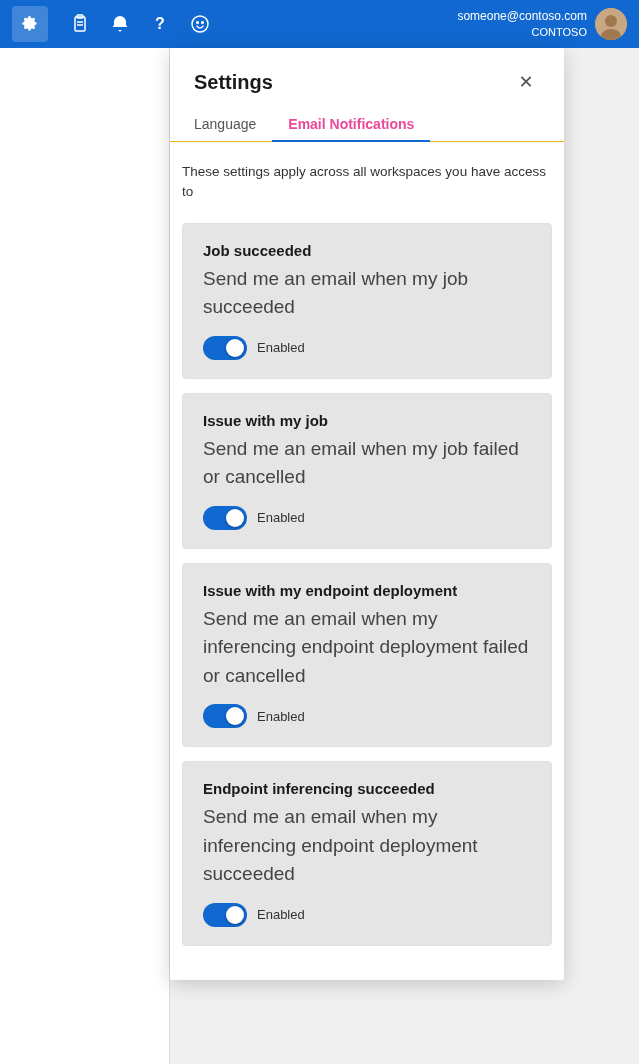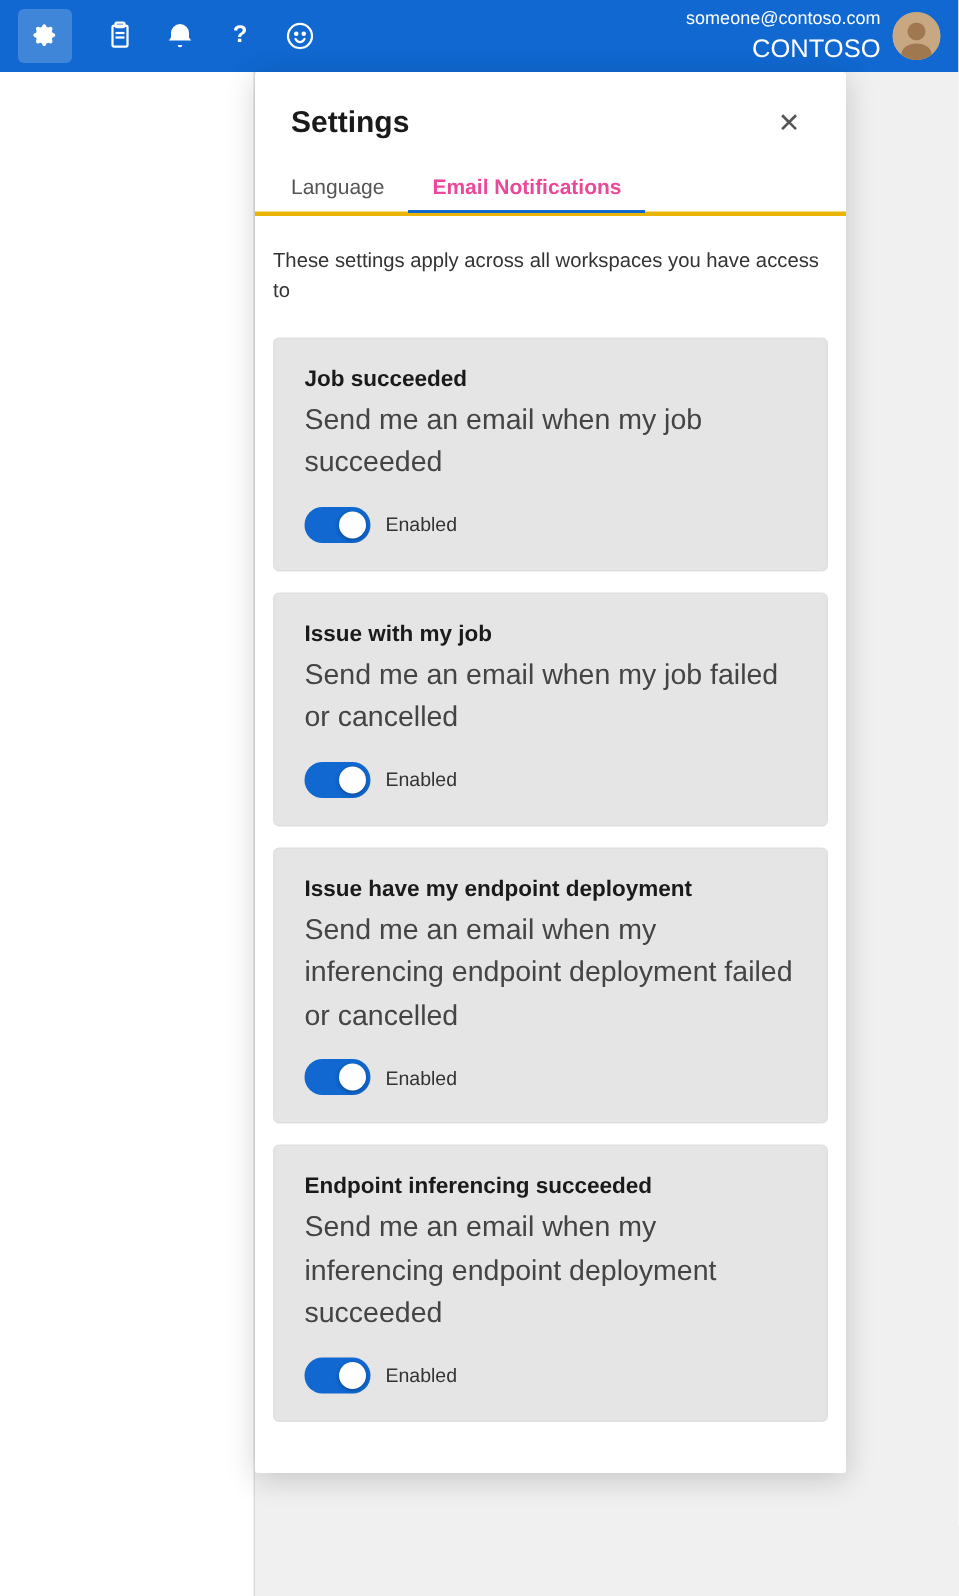--- a/index.html
+++ b/index.html
@@ -51,31 +51,30 @@
       align-items: center;
       justify-content: center;
       color: white;
       font-size: 18px;
       cursor: pointer;
       border-radius: 4px;
     }
     .topbar-right {
       margin-left: auto;
       display: flex;
-      align-items: center;
       gap: 8px;
       color: white;
     }
     .topbar-user-info {
       text-align: right;
       font-size: 12px;
       line-height: 1.4;
     }
     .topbar-user-info .email { font-size: 12px; }
-    .topbar-user-info .org { font-size: 17px; }
+    .topbar-user-info .org { font-size: 11px; }
     .topbar-avatar {
       width: 32px;
       height: 32px;
       border-radius: 50%;
       background: #c8a882;
       overflow: hidden;
       display: flex;
       align-items: center;
       justify-content: center;
       font-size: 18px;
@@ -134,21 +133,21 @@
       border-radius: 4px;
       border: none;
       background: none;
     }
 
     
     .settings-tabs {
       display: flex;
       padding: 0 24px;
       margin-top: 12px;
-      border-bottom: 3px solid #eab308;
+      border-bottom: 1px solid #eab308;
       gap: 0;
       align-items: center;
     }
     .tab {
       padding: 8px 16px;
       font-size: 14px;
       color: #555;
       cursor: pointer;
       border-bottom: 2px solid transparent;
       margin-bottom: -1px;
@@ -318,21 +317,21 @@
       <div class="notif-card">
         <div class="notif-title">Issue with my job</div>
         <div class="notif-desc">Send me an email when my job failed or cancelled</div>
         <div class="toggle-row">
           <div class="toggle-switch"></div>
           <span class="toggle-label">Enabled</span>
         </div>
       </div>
 
       <div class="notif-card">
-        <div class="notif-title">Issue have my endpoint deployment</div>
+        <div class="notif-title">Issue with my endpoint deployment</div>
         <div class="notif-desc">Send me an email when my inferencing endpoint deployment failed or cancelled</div>
         <div class="toggle-row">
           <div class="toggle-switch"></div>
           <span class="toggle-label">Enabled</span>
         </div>
       </div>
 
       <div class="notif-card">
         <div class="notif-title">Endpoint inferencing succeeded</div>
         <div class="notif-desc">Send me an email when my inferencing endpoint deployment succeeded</div>

